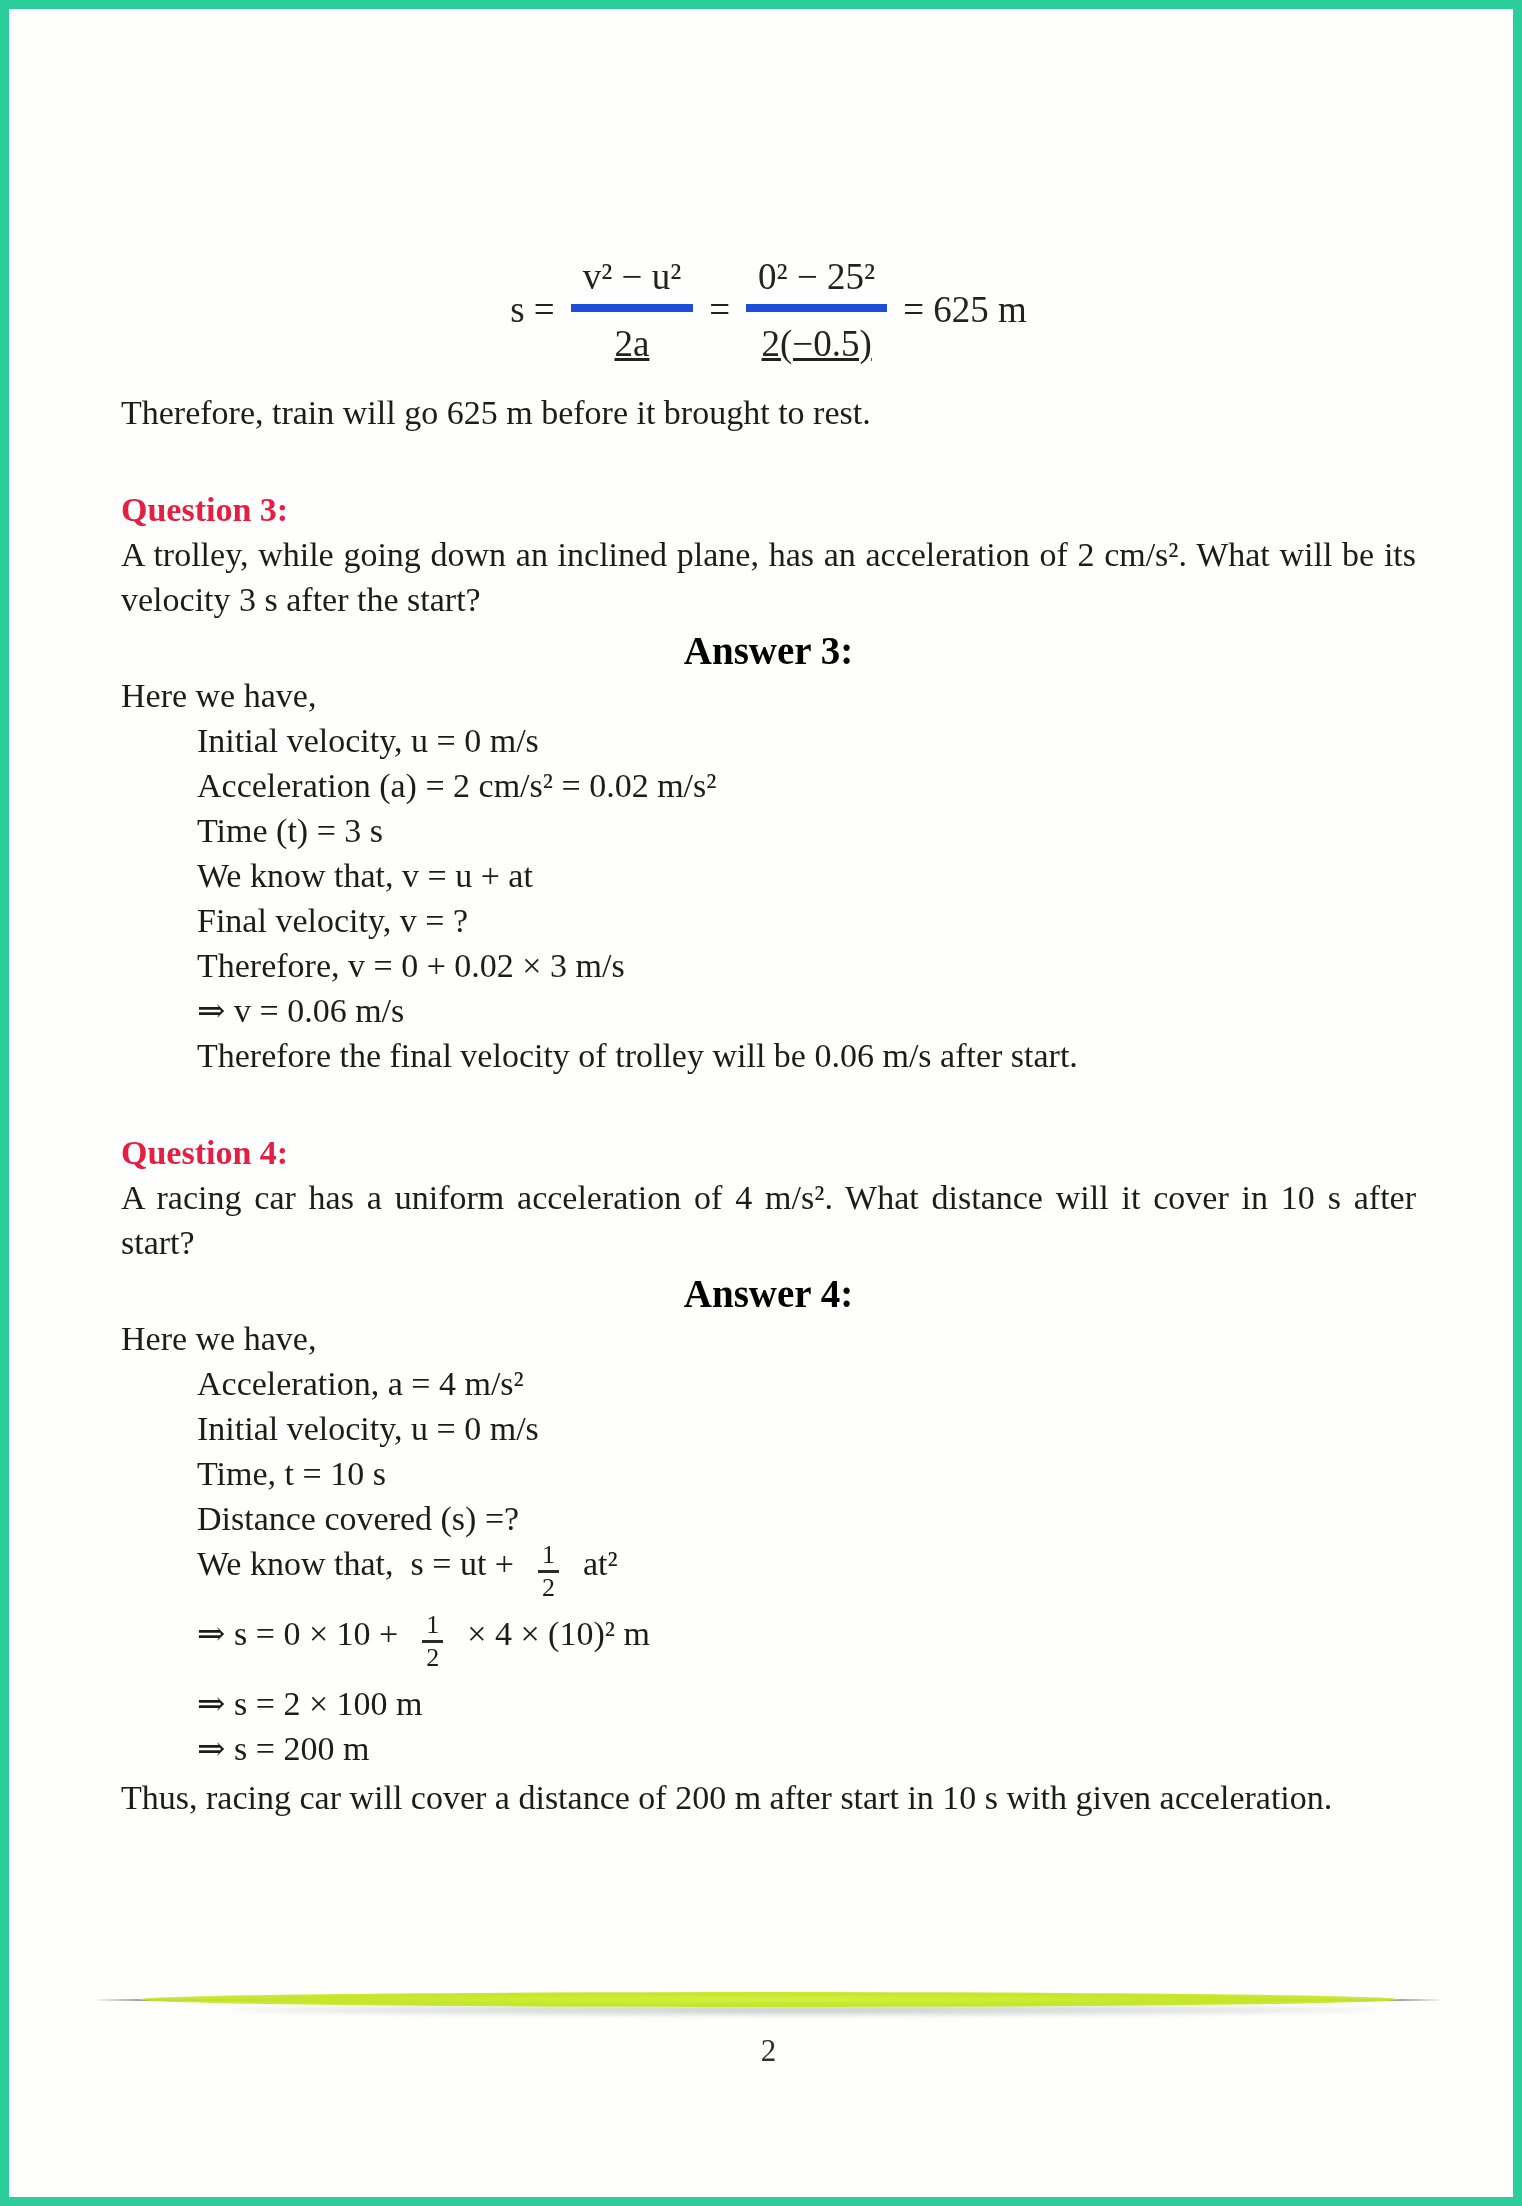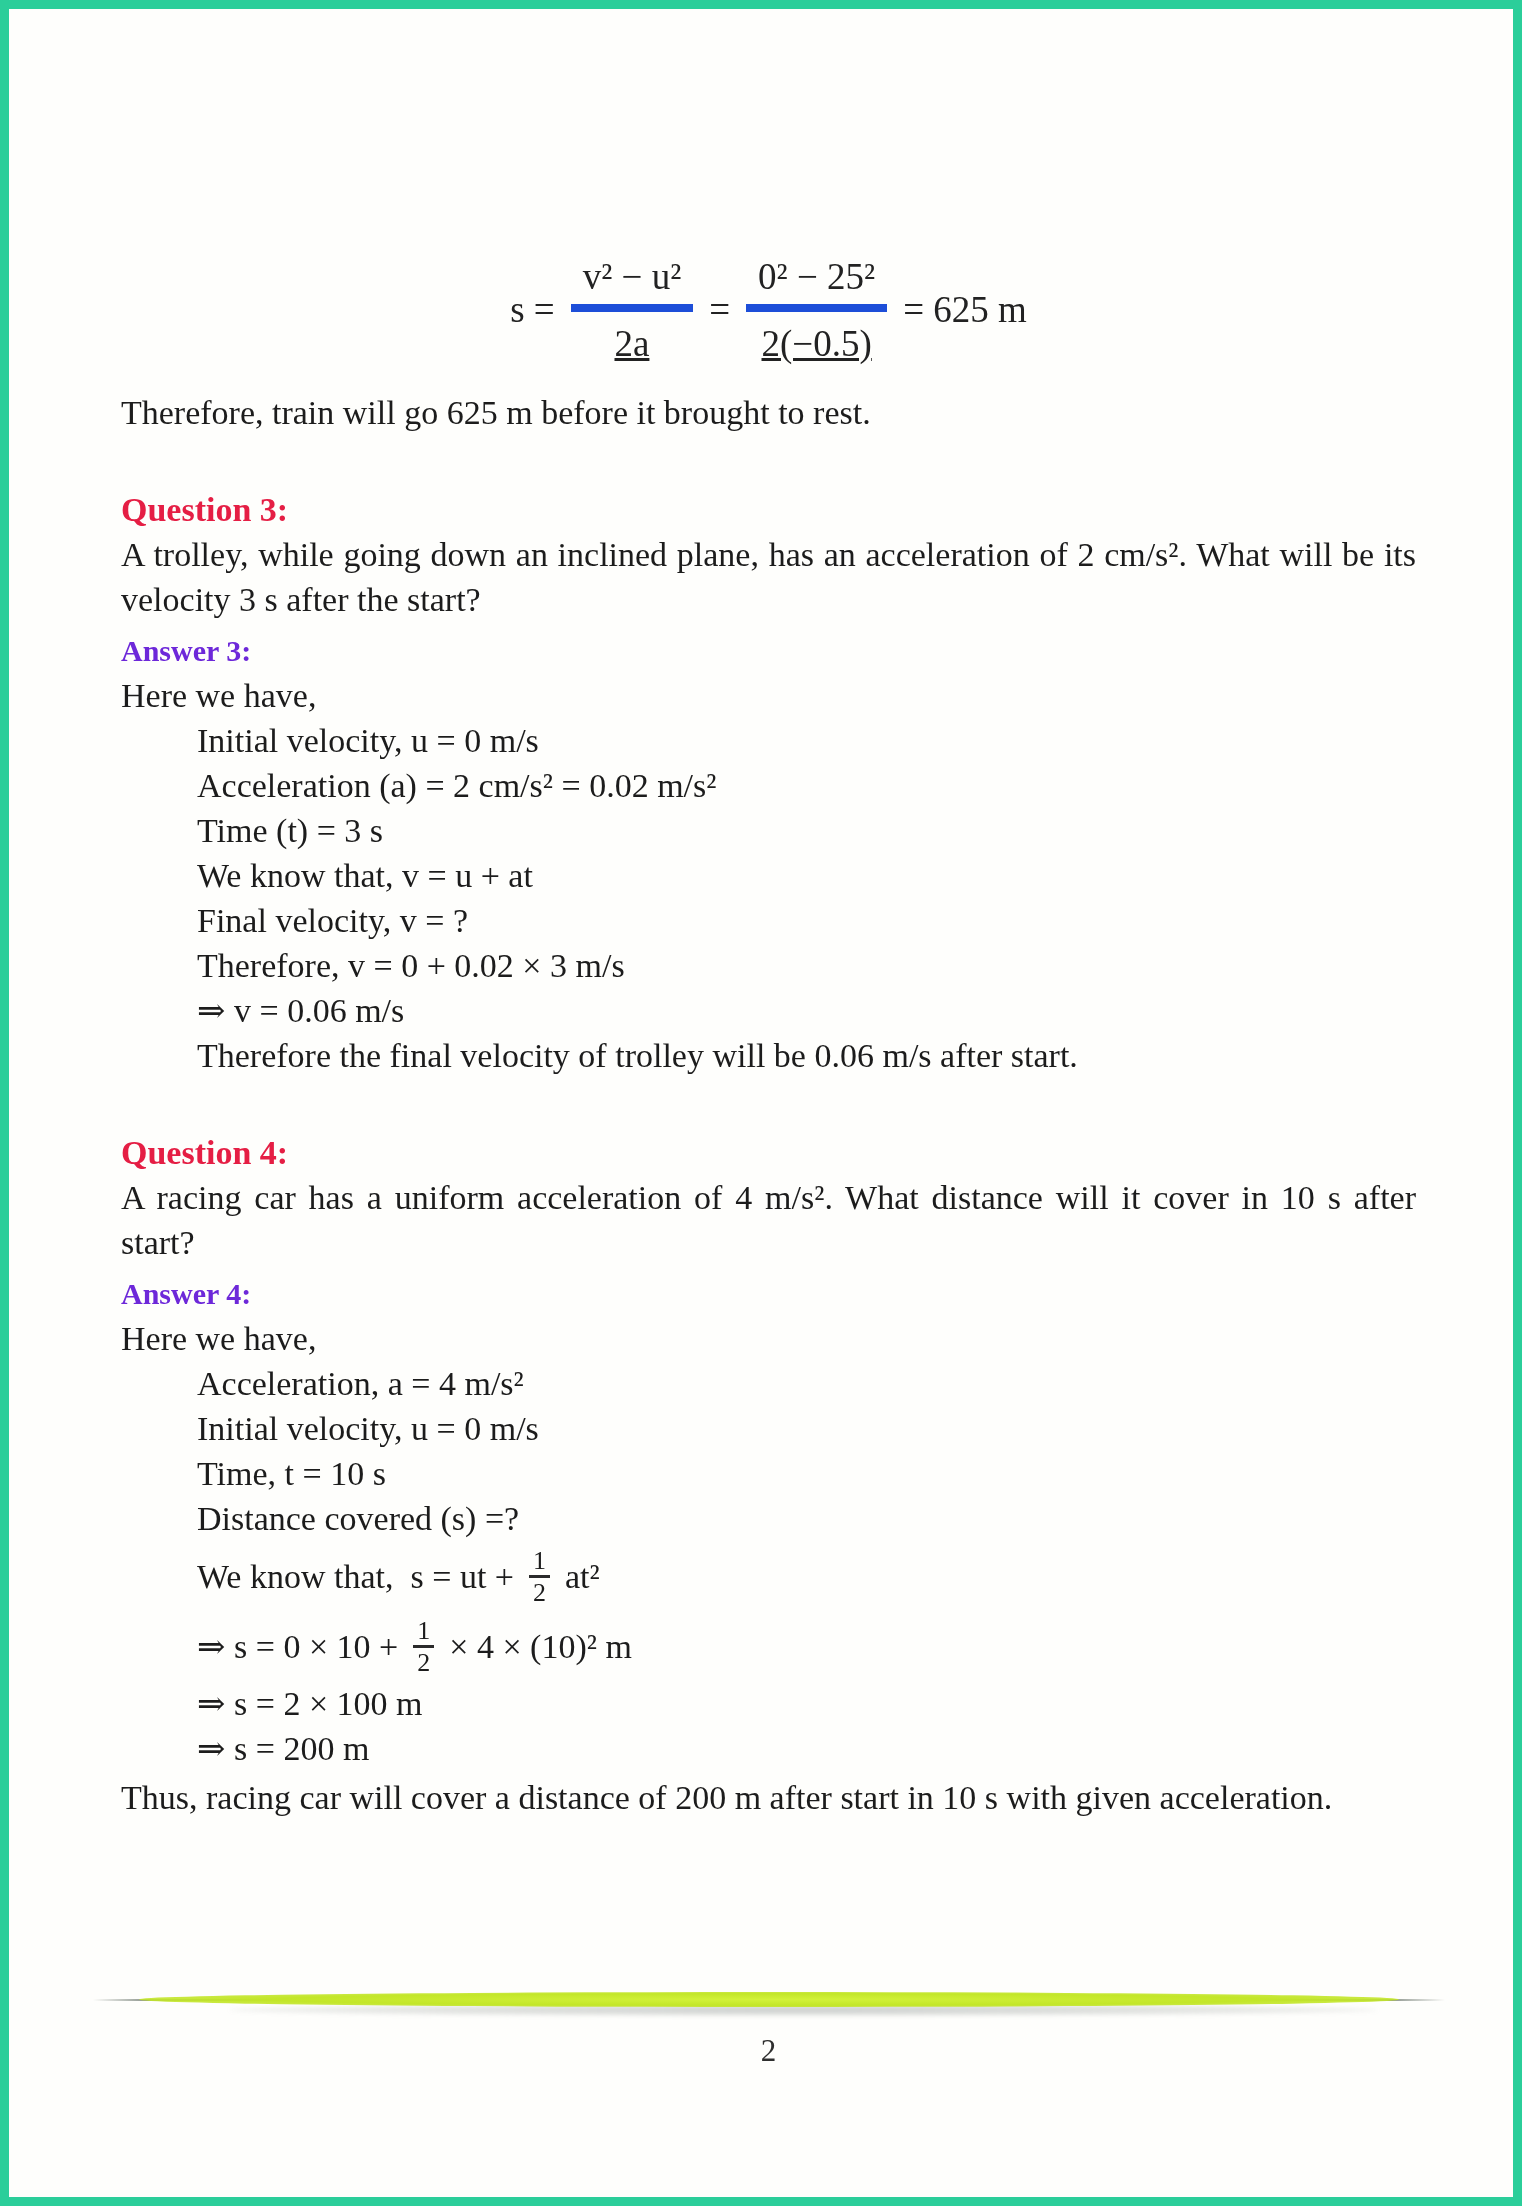--- a/index.html
+++ b/index.html
@@ -37,31 +37,32 @@
   .conclusion-train{margin-top:26px;}
   .q-heading{
     margin-top:52px;
     font-weight:bold;
     color:#e51e44;
     font-size:34px;
   }
   .a-heading{
     margin-top:6px;
     font-weight:bold;
-    color:#6d28d9;
-    font-size:30px;
+    color:#000000;
+    font-size:39px;
+    text-align:center;
   }
   .just{text-align:justify;}
   .indent{margin-left:76px;}
   .line{white-space:pre-wrap;}
   
   .frac-line{
     display:flex;
-    align-items:center;
-    gap:15px;
+    align-items:flex-start;
+    gap:24px;
     height:70px;
   }
   .sfrac{
     display:inline-flex;
     flex-direction:column;
     text-align:center;
     font-size:26px;
     line-height:1.05;
   }
   .sfrac .num{border-bottom:3px solid #2a2a2a;padding:0 4px 1px;}

